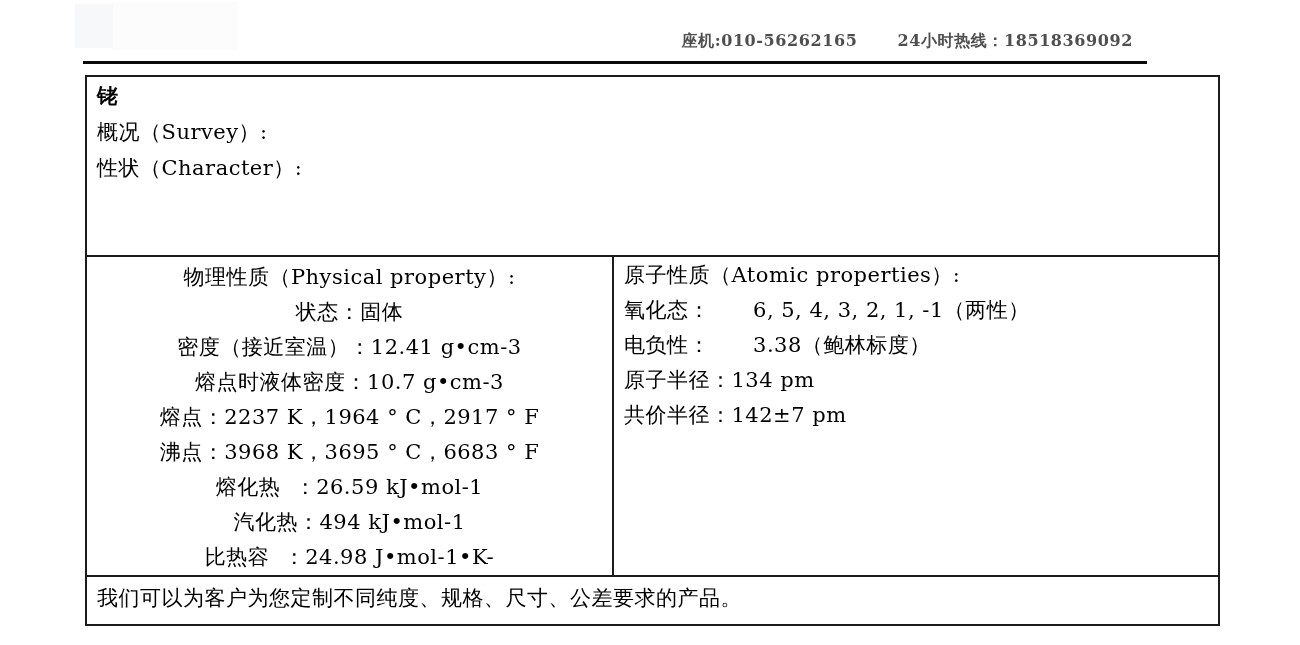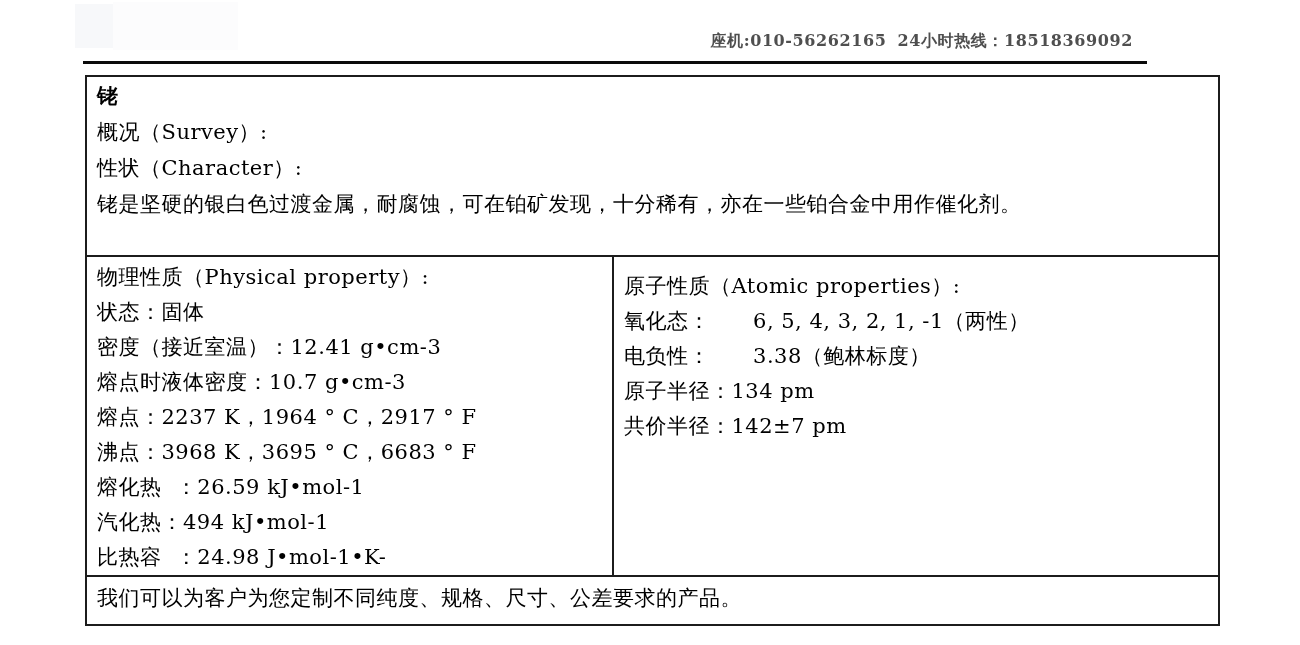--- a/index.html
+++ b/index.html
@@ -36,21 +36,21 @@
     top: 31px;
     left: 0;
     width: 1133px;
     text-align: right;
     font-size: 16px;
     font-weight: bold;
     color: #4f4f4f;
     letter-spacing: 0.6px;
     white-space: pre;
   }
-  .contact .hotline { margin-left: 11px; }
+  .contact .hotline { margin-left: 40px; }
   .header-rule {
     position: absolute;
     left: 83px; top: 61px;
     width: 1064px; height: 3px;
     background: #0a0a0a;
   }
   
   .info-table {
     position: absolute;
     left: 85px; top: 75px;
@@ -71,25 +71,26 @@
     display: flex;
     box-sizing: border-box;
     height: 320px;
     border-bottom: 2px solid #1c1c1c;
   }
   .cell-left {
     box-sizing: border-box;
     width: 527px;
     border-right: 2px solid #1c1c1c;
     padding: 3px 10px 0 10px;
+    text-align: center;
   }
   .cell-right {
     box-sizing: border-box;
     flex: 1;
-    padding: 12px 10px 0 10px;
+    padding: 1px 10px 0 10px;
   }
   .row-mid .line { line-height: 35px; white-space: pre-wrap; }
   .row-bottom {
     box-sizing: border-box;
     height: 47px;
     padding: 0 10px;
     font-family: Liberation Mono, monospace;
   }
   .row-bottom .line { line-height: 45px; white-space: pre-wrap; }
   .b { font-weight: normal; }
@@ -106,21 +107,20 @@
   <div class="contact"><span>座机:010-56262165</span><span class="hotline">24小时热线：18518369092</span>
   </div>
   <div class="header-rule"></div>
 
   <div class="info-table">
 
     <div class="row-top">
       <div class="line title-line">铑</div>
       <div class="line"><span class="b">概况</span><span>（Survey）:</span></div>
       <div class="line"><span class="b">性状</span><span>（Character）:</span></div>
-      <div class="line">铑是坚硬的银白色过渡金属，耐腐蚀，可在铂矿发现，十分稀有，亦在一些铂合金中用作催化剂。</div>
     </div>
 
     <div class="row-mid">
       <div class="cell-left">
         <div class="line"><span class="b">物理性质</span><span>（Physical property）:</span></div>
         <div class="line">状态：固体</div>
         <div class="line">密度（接近室温）：12.41 g•cm-3</div>
         <div class="line">熔点时液体密度：10.7 g•cm-3</div>
         <div class="line">熔点：2237 K，1964 ° C，2917 ° F</div>
         <div class="line">沸点：3968 K，3695 ° C，6683 ° F</div>

